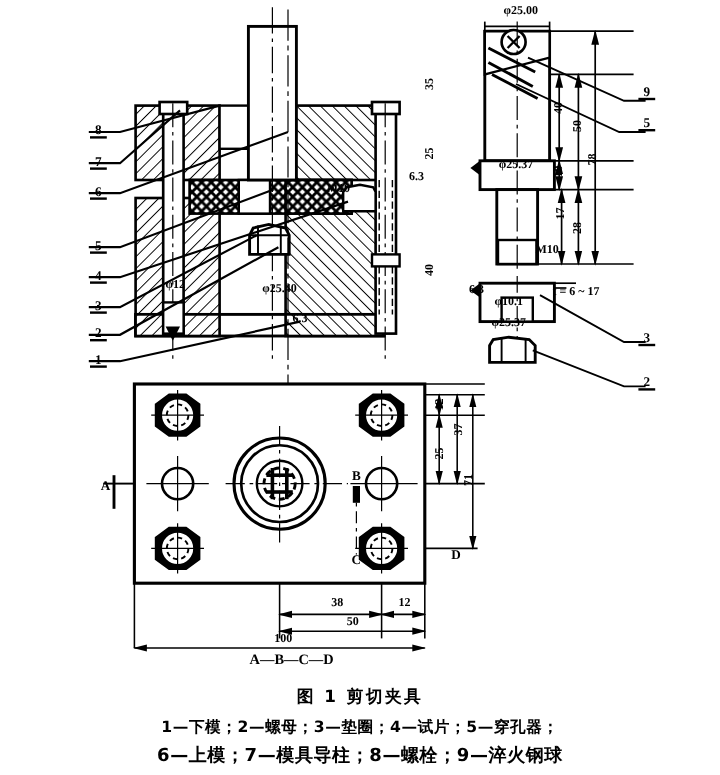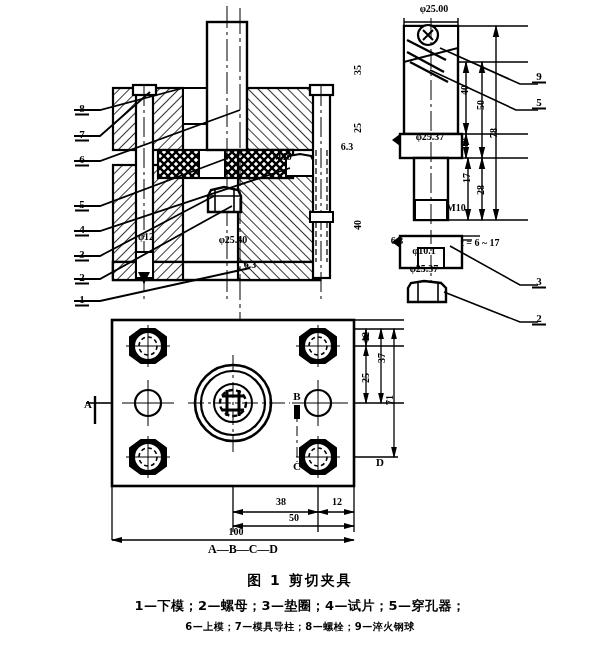--- a/index.html
+++ b/index.html
@@ -5,21 +5,21 @@
   html,body{margin:0;padding:0;background:#fff;}
   body{width:600px;height:646px;position:relative;overflow:hidden;
        font-family:"Liberation Serif",serif;color:#000;}
   #sheet{position:absolute;left:0;top:0;width:600px;height:646px;}
   svg{display:block;}
   .lbl{font-family:"Liberation Serif",serif;font-weight:bold;}
   .cap{position:absolute;width:600px;text-align:center;
        font-family:"DejaVu Sans",sans-serif;font-weight:bold;color:#000;}
   #cap-title{top:572px;font-size:14px;letter-spacing:2px;}
   #cap-l1{top:597px;font-size:13px;letter-spacing:0.5px;}
-  #cap-l2{top:620px;font-size:10px;letter-spacing:0.5px;}
+  #cap-l2{top:620px;font-size:15px;letter-spacing:0.5px;}
 </style>
 </head>
 <body>
 
 <div id="sheet">
 <svg id="dwg" width="600" height="646" viewBox="0 0 600 646">
   <defs>
     <pattern id="hatchR" width="7" height="7" patternUnits="userSpaceOnUse" patternTransform="rotate(45)">
       <rect width="7" height="7" fill="#fff"></rect>
       <line x1="0" y1="0" x2="0" y2="7" stroke="#000" stroke-width="1.6"></line>

